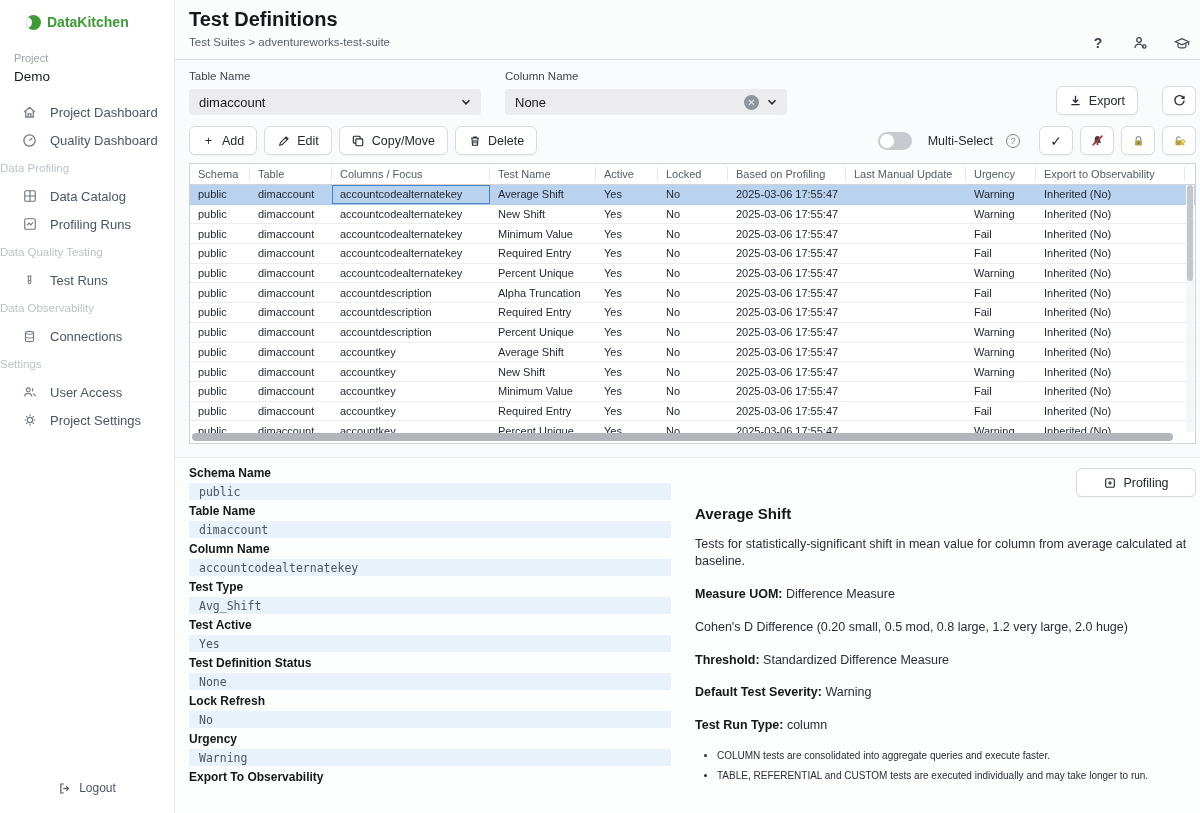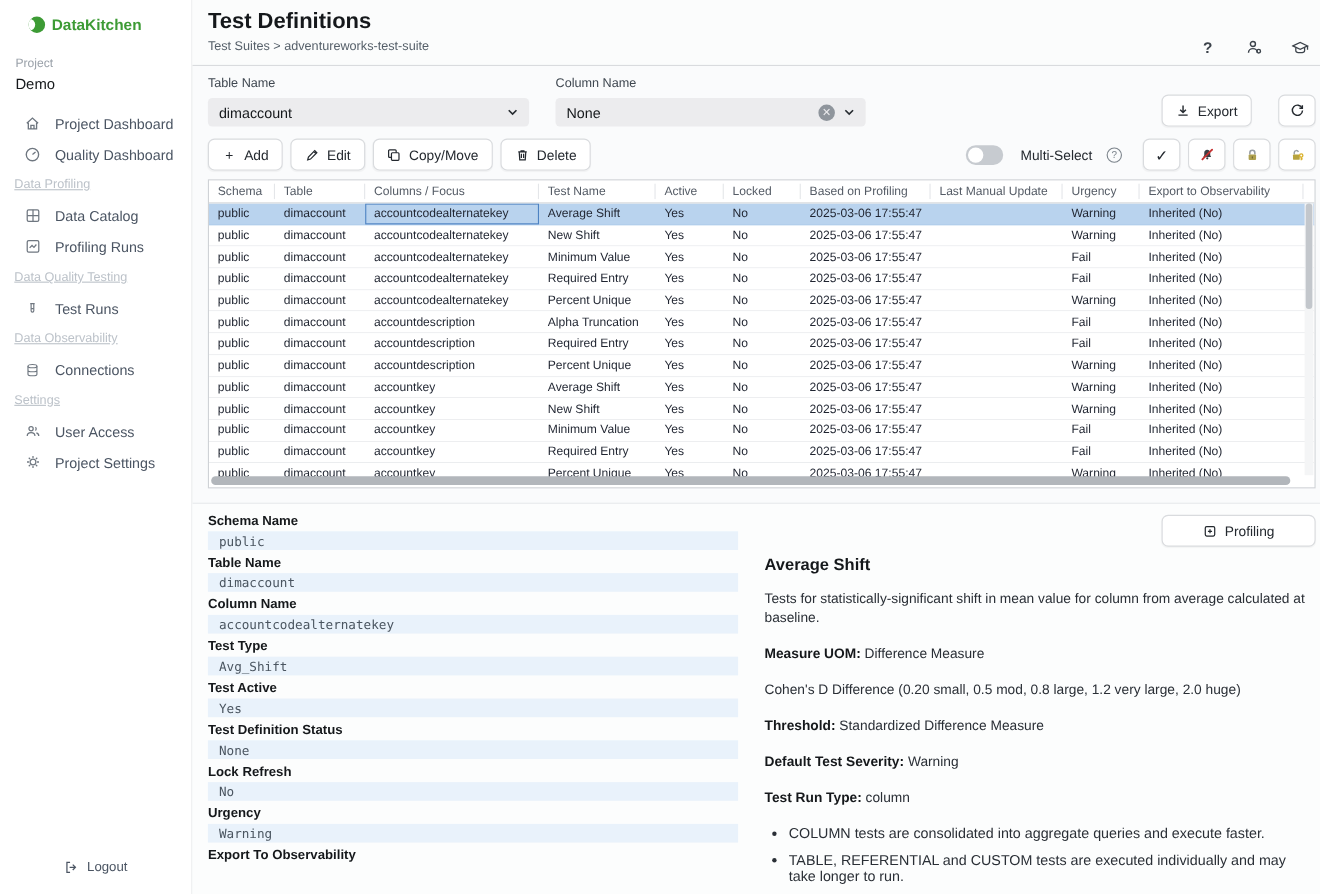--- a/index.html
+++ b/index.html
@@ -15,21 +15,21 @@
   .logo-text { color:#3d9b35; font-weight:bold; font-size:14px; }
   .project-block { padding:18px 0 2px 14px; }
   .project-label { font-size:11px; color:#9aa1a9; }
   .project-name { font-size:13.5px; color:#15181b; margin-top:5px; }
   .nav { margin-top:12px; flex:1; }
   .nav-item { height:28px; display:flex; align-items:center; gap:13px; padding-left:22px; font-size:13px; color:#4b5563; cursor:pointer; position:relative; }
   .nav-item .nicon { width:15px; height:15px; color:#6f7780; flex:none; display:flex; align-items:center; justify-content:center; }
   .nav-item.selected { background:#f2f4f3; color:#2e8b2e; font-weight:bold; }
   .nav-item.selected .nicon { color:#2e8b2e; }
   .nav-item.selected::before { content:""; position:absolute; left:0; top:0; bottom:0; width:3px; background:#3d9b35; }
-  .nav-section { height:28px; display:flex; align-items:center; padding-left:13px; font-size:11.5px; color:#bcc2c9;text-decoration:underline; }
+  .nav-section { height:28px; display:flex; align-items:center; font-size:11.5px; color:#bcc2c9; }
   .logout-row { display:flex; align-items:center; justify-content:center; gap:8px; padding:16px 0 18px; font-size:12px; color:#4b5563; cursor:pointer; }
   .logout-row .nicon { width:13px; height:13px; color:#4b5563; }
 
   
   .main { flex:1; display:flex; flex-direction:column; background:#fafbfc; position:relative; }
   .page-header { padding:8px 16px 0 14px; position:relative; border-bottom:1px solid #d9dbde; background:#fbfcfc; }
   .page-title { font-size:20px; font-weight:bold; color:#15181b; }
   .breadcrumb { font-size:11.5px; color:#555f69; margin:5px 0 11px; }
   .header-icons { position:absolute; right:20px; bottom:8px; display:flex; align-items:center; gap:26px; color:#3c434b; }
   .hicon { width:16px; height:16px; display:flex; align-items:center; justify-content:center; cursor:pointer; }
@@ -75,26 +75,26 @@
 
   
   .panel-bottom { flex:1; margin-top:13px; background:#fcfdfd; border-top:1px solid #e7e9eb; padding:8px 14px 0; display:flex; gap:24px; overflow:hidden; }
   .details-col { width:482px; flex:none; }
   .details-title { color:#2e8b2e; font-weight:bold; font-size:12.5px; margin:6px 0 10px; }
   .dfield { margin-bottom:4px; }
   .dlabel { font-size:12px; font-weight:bold; color:#15181b; line-height:14px; margin-bottom:3px; }
   .dvalue { height:17px; background:#e9f2fb; font-family:"DejaVu Sans Mono",monospace; font-size:11.5px; color:#4a5560; display:flex; align-items:center; padding-left:10px; }
   .desc-col { flex:1; }
   .profiling-row { display:flex; justify-content:flex-end; margin-top:2px; }
-  .profiling-btn { width:140px; justify-content:center; }
+  .profiling-btn { width:120px; justify-content:center; }
   .desc-title { font-size:15px; font-weight:bold; color:#15181b; margin:8px 0 14px; }
   .desc-col p { font-size:12.5px; color:#2a2f36; margin:0 0 16px; line-height:1.35; }
   .desc-col p b { color:#15181b;text-align:right; }
   .desc-bullets { margin:0 0 16px 22px; }
-  .desc-bullets li { font-size:13px; color:#2a2f36; margin-bottom:9px; }
+  .desc-bullets li { font-size:10px; color:#2a2f36; margin-bottom:9px; }
   svg { display:block; }
 </style>
 </head>
 <body>
 
 <div class="app">
 
   <div class="sidebar">
     <div class="logo-row">
       <span class="logo-mark"></span>

